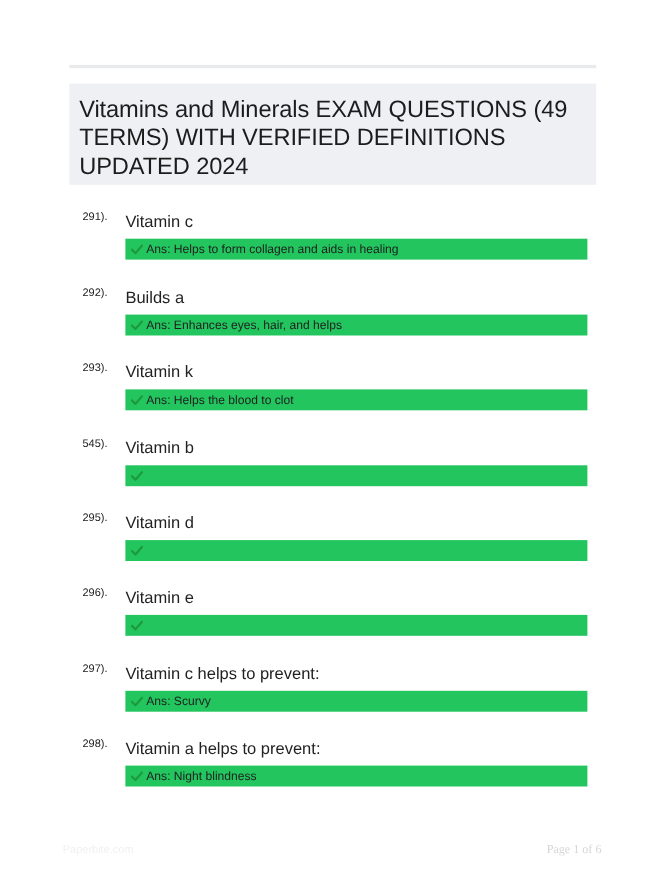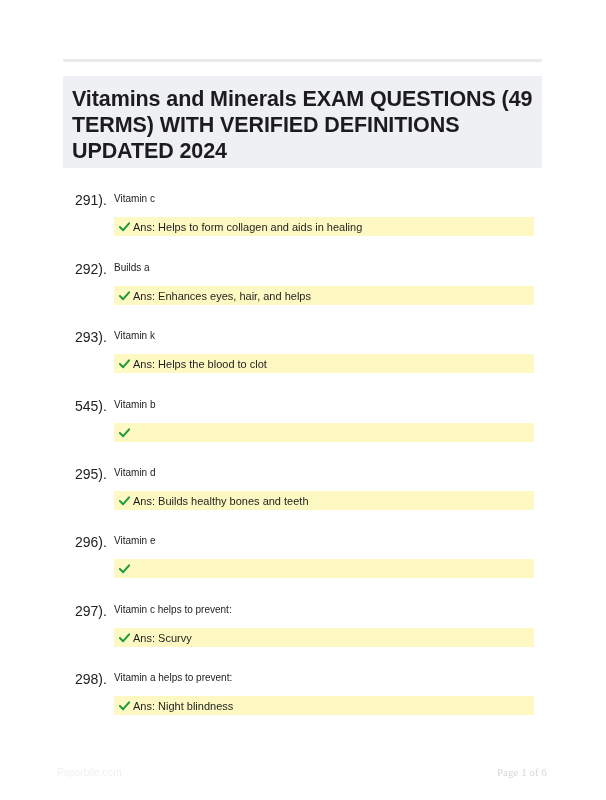--- a/index.html
+++ b/index.html
@@ -1,25 +1,25 @@
 <!DOCTYPE html>
 <html><head>
 <meta charset="utf-8">
 <style>
   html, body { margin: 0; padding: 0; background: #ffffff; }
   body { width: 606px; height: 800px; position: relative; overflow: hidden;
          font-family: "Liberation Sans", "DejaVu Sans", sans-serif; color: #1a1a1a; }
   .top-rule { position: absolute; left: 63px; top: 59px; width: 479px; height: 3px; background: #e9eaec; }
   .title-box { position: absolute; left: 63px; top: 76px; width: 479px; height: 92px;
                background: #eef0f4; box-sizing: border-box; padding: 10px 8px 0 9px; }
-  .title { margin: 0; font-size: 21.5px; font-weight: bold; line-height: 26px; color: #1c1c1c; letter-spacing: -0.1px; }
+  .title { margin: 0; font-size: 21.5px; font-weight: normal; line-height: 26px; color: #1c1c1c; letter-spacing: -0.1px; }
   .qa { position: absolute; left: 0; width: 606px; }
-  .qnum { position: absolute; left: 75px; top: 0; font-size: 14px; color: #222; }
-  .qtext { position: absolute; left: 114px; top: 1px; font-size: 10px; color: #222; }
-  .ans { position: absolute; left: 114px; top: 25px; width: 420px; height: 19px; background: #fef9c3;
+  .qnum { position: absolute; left: 75px; top: 0; font-size: 10px; color: #222; }
+  .qtext { position: absolute; left: 114px; top: 1px; font-size: 15px; color: #222; }
+  .ans { position: absolute; left: 114px; top: 25px; width: 420px; height: 19px; background: #22c55e;
          display: flex; align-items: center; font-size: 11px; color: #1e1e1e; }
   .check { width: 11px; height: 11px; margin-left: 5px; margin-right: 3px; display: inline-block; }
   .footer-left { position: absolute; left: 57px; top: 767px; font-size: 10px; color: #f1f1f1; }
   .footer-right { position: absolute; left: 497px; top: 766px; font-family: "Liberation Serif", "DejaVu Serif", serif; font-size: 11px; color: #d6d6d6; }
 </style>
 </head>
 <body>
 
 <div class="top-rule"></div>
 
@@ -70,21 +70,20 @@
   </div>
 </div>
 
 <div class="qa" style="top:466px">
   <span class="qnum">295).</span>
   <span class="qtext">Vitamin d</span>
   <div class="ans">
     <svg class="check" viewBox="0 0 12 12">
         <path d="M1 6.5 L4.5 10 L11 2.5" fill="none" stroke="#1e9a3c" stroke-width="2.2" stroke-linecap="round" stroke-linejoin="round"></path>
       </svg>
-    <span>Ans: Builds healthy bones and teeth</span>
   </div>
 </div>
 
 <div class="qa" style="top:534px">
   <span class="qnum">296).</span>
   <span class="qtext">Vitamin e</span>
   <div class="ans">
     <svg class="check" viewBox="0 0 12 12">
         <path d="M1 6.5 L4.5 10 L11 2.5" fill="none" stroke="#1e9a3c" stroke-width="2.2" stroke-linecap="round" stroke-linejoin="round"></path>
       </svg>

